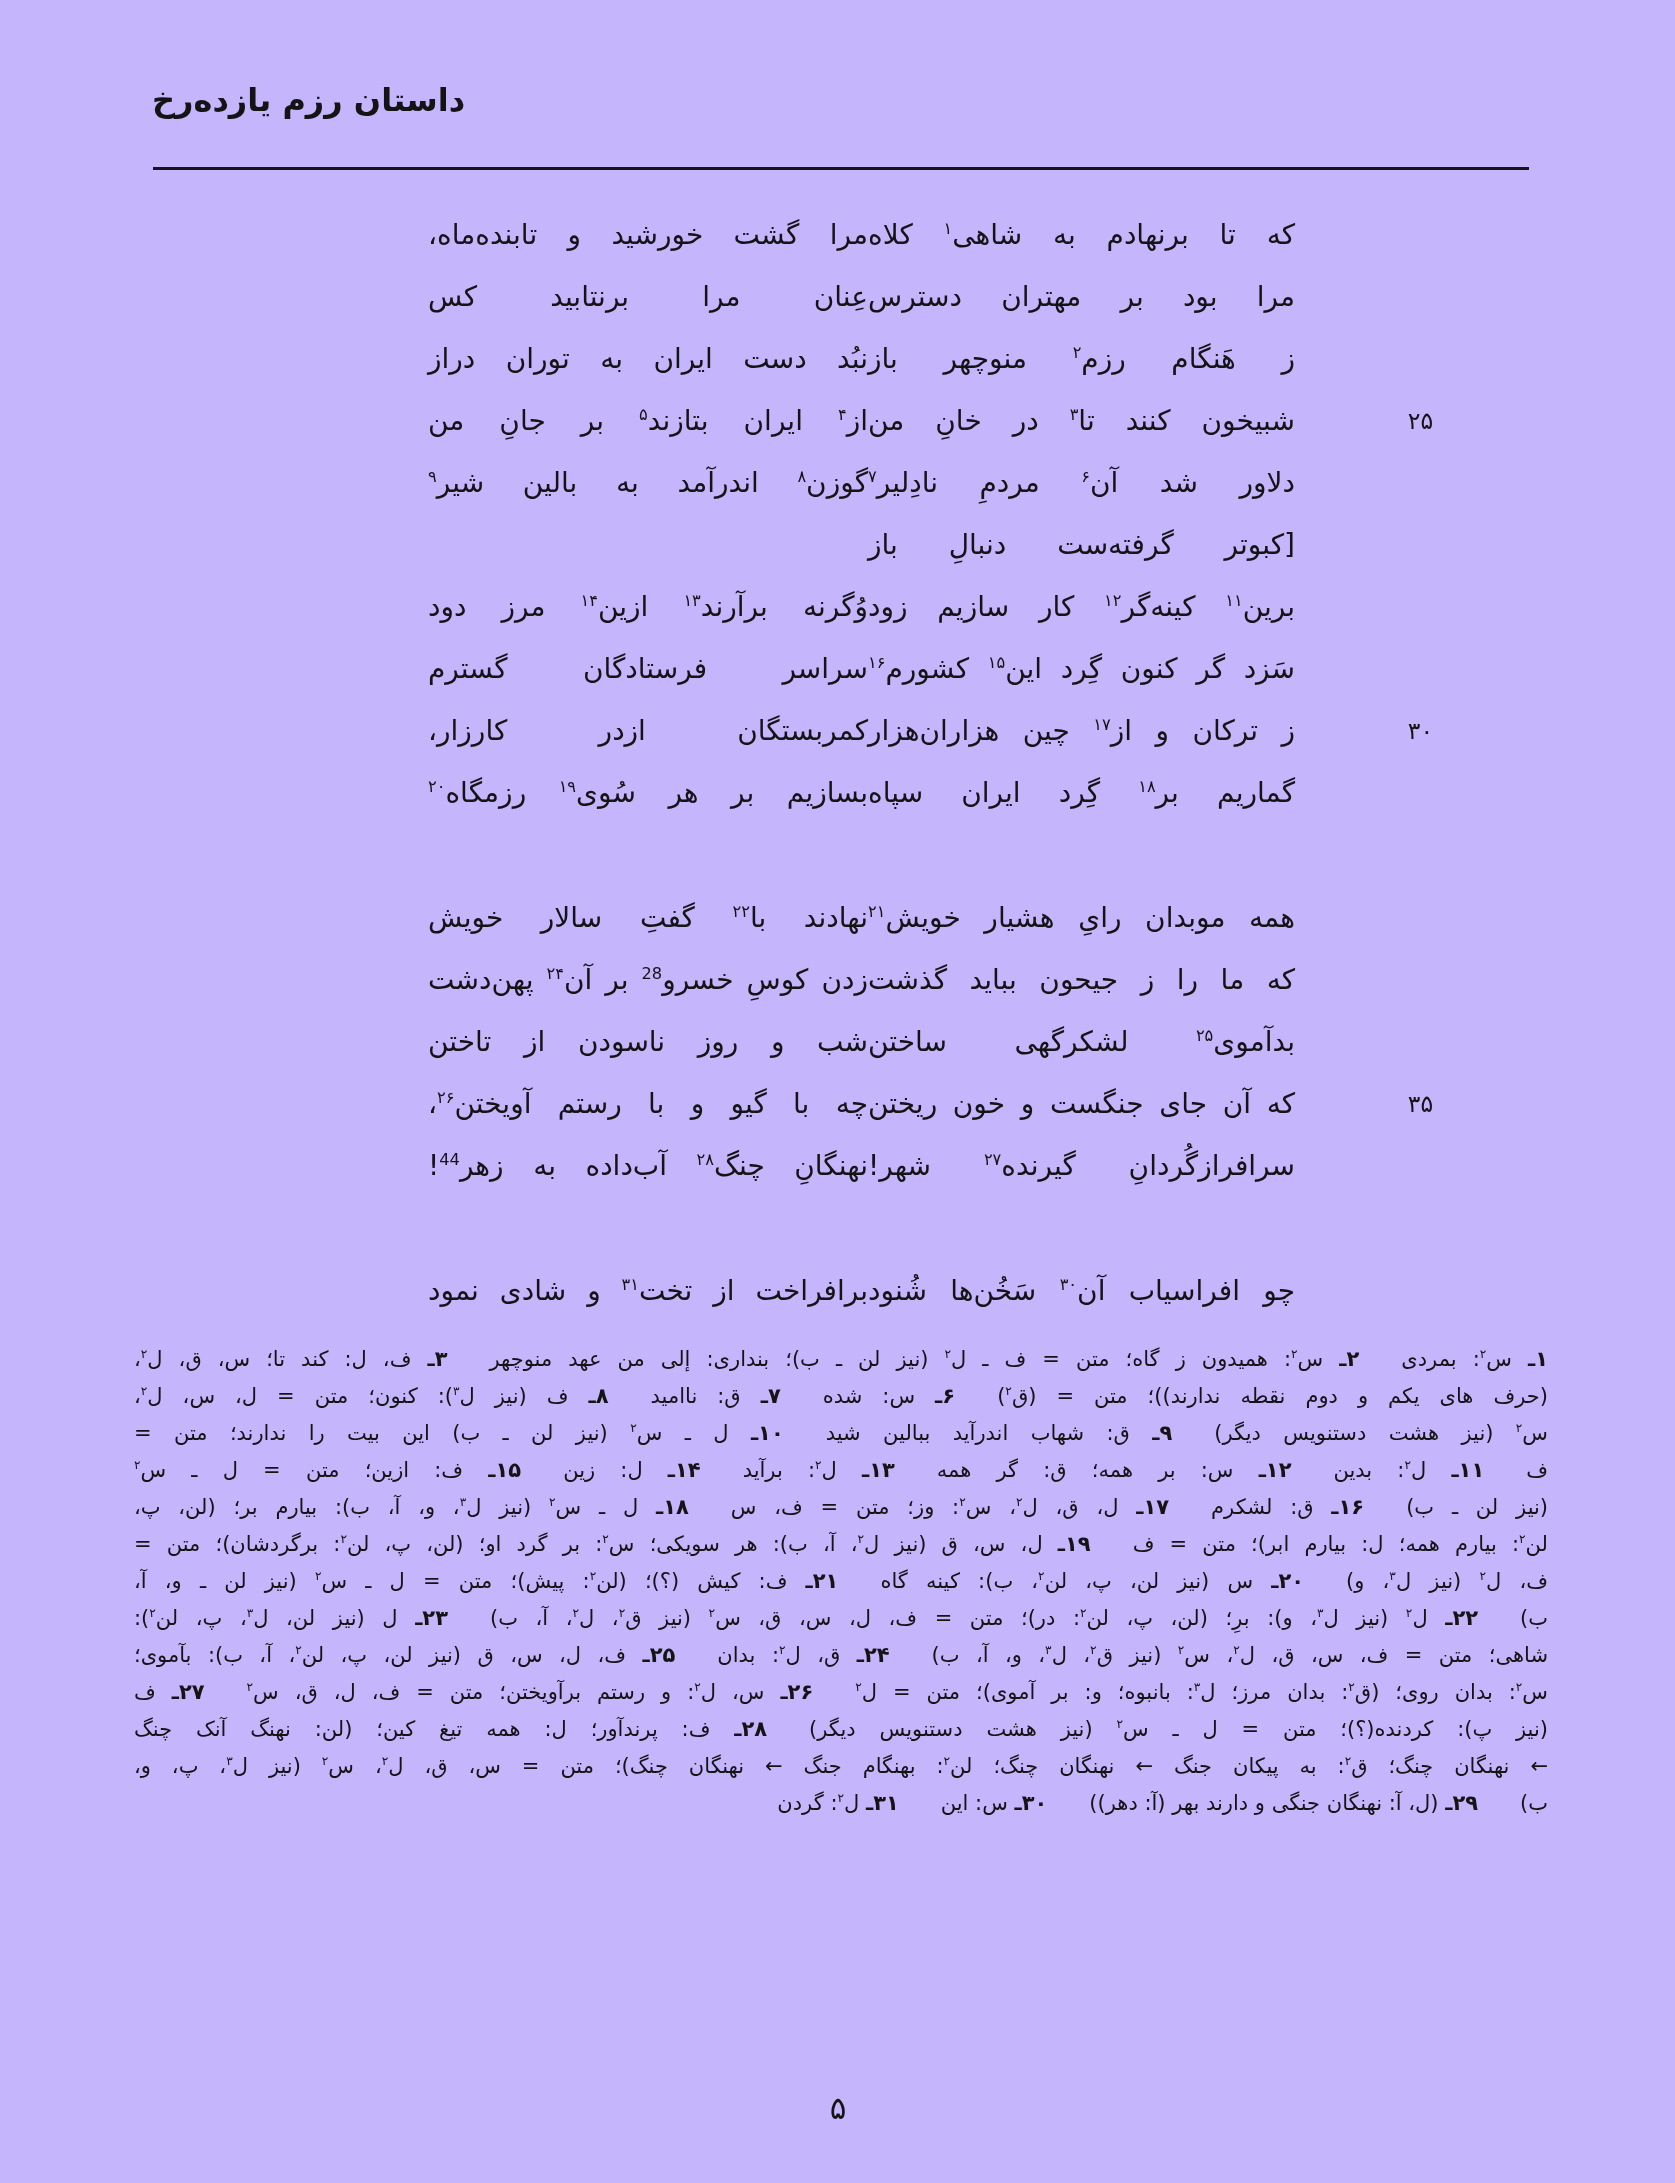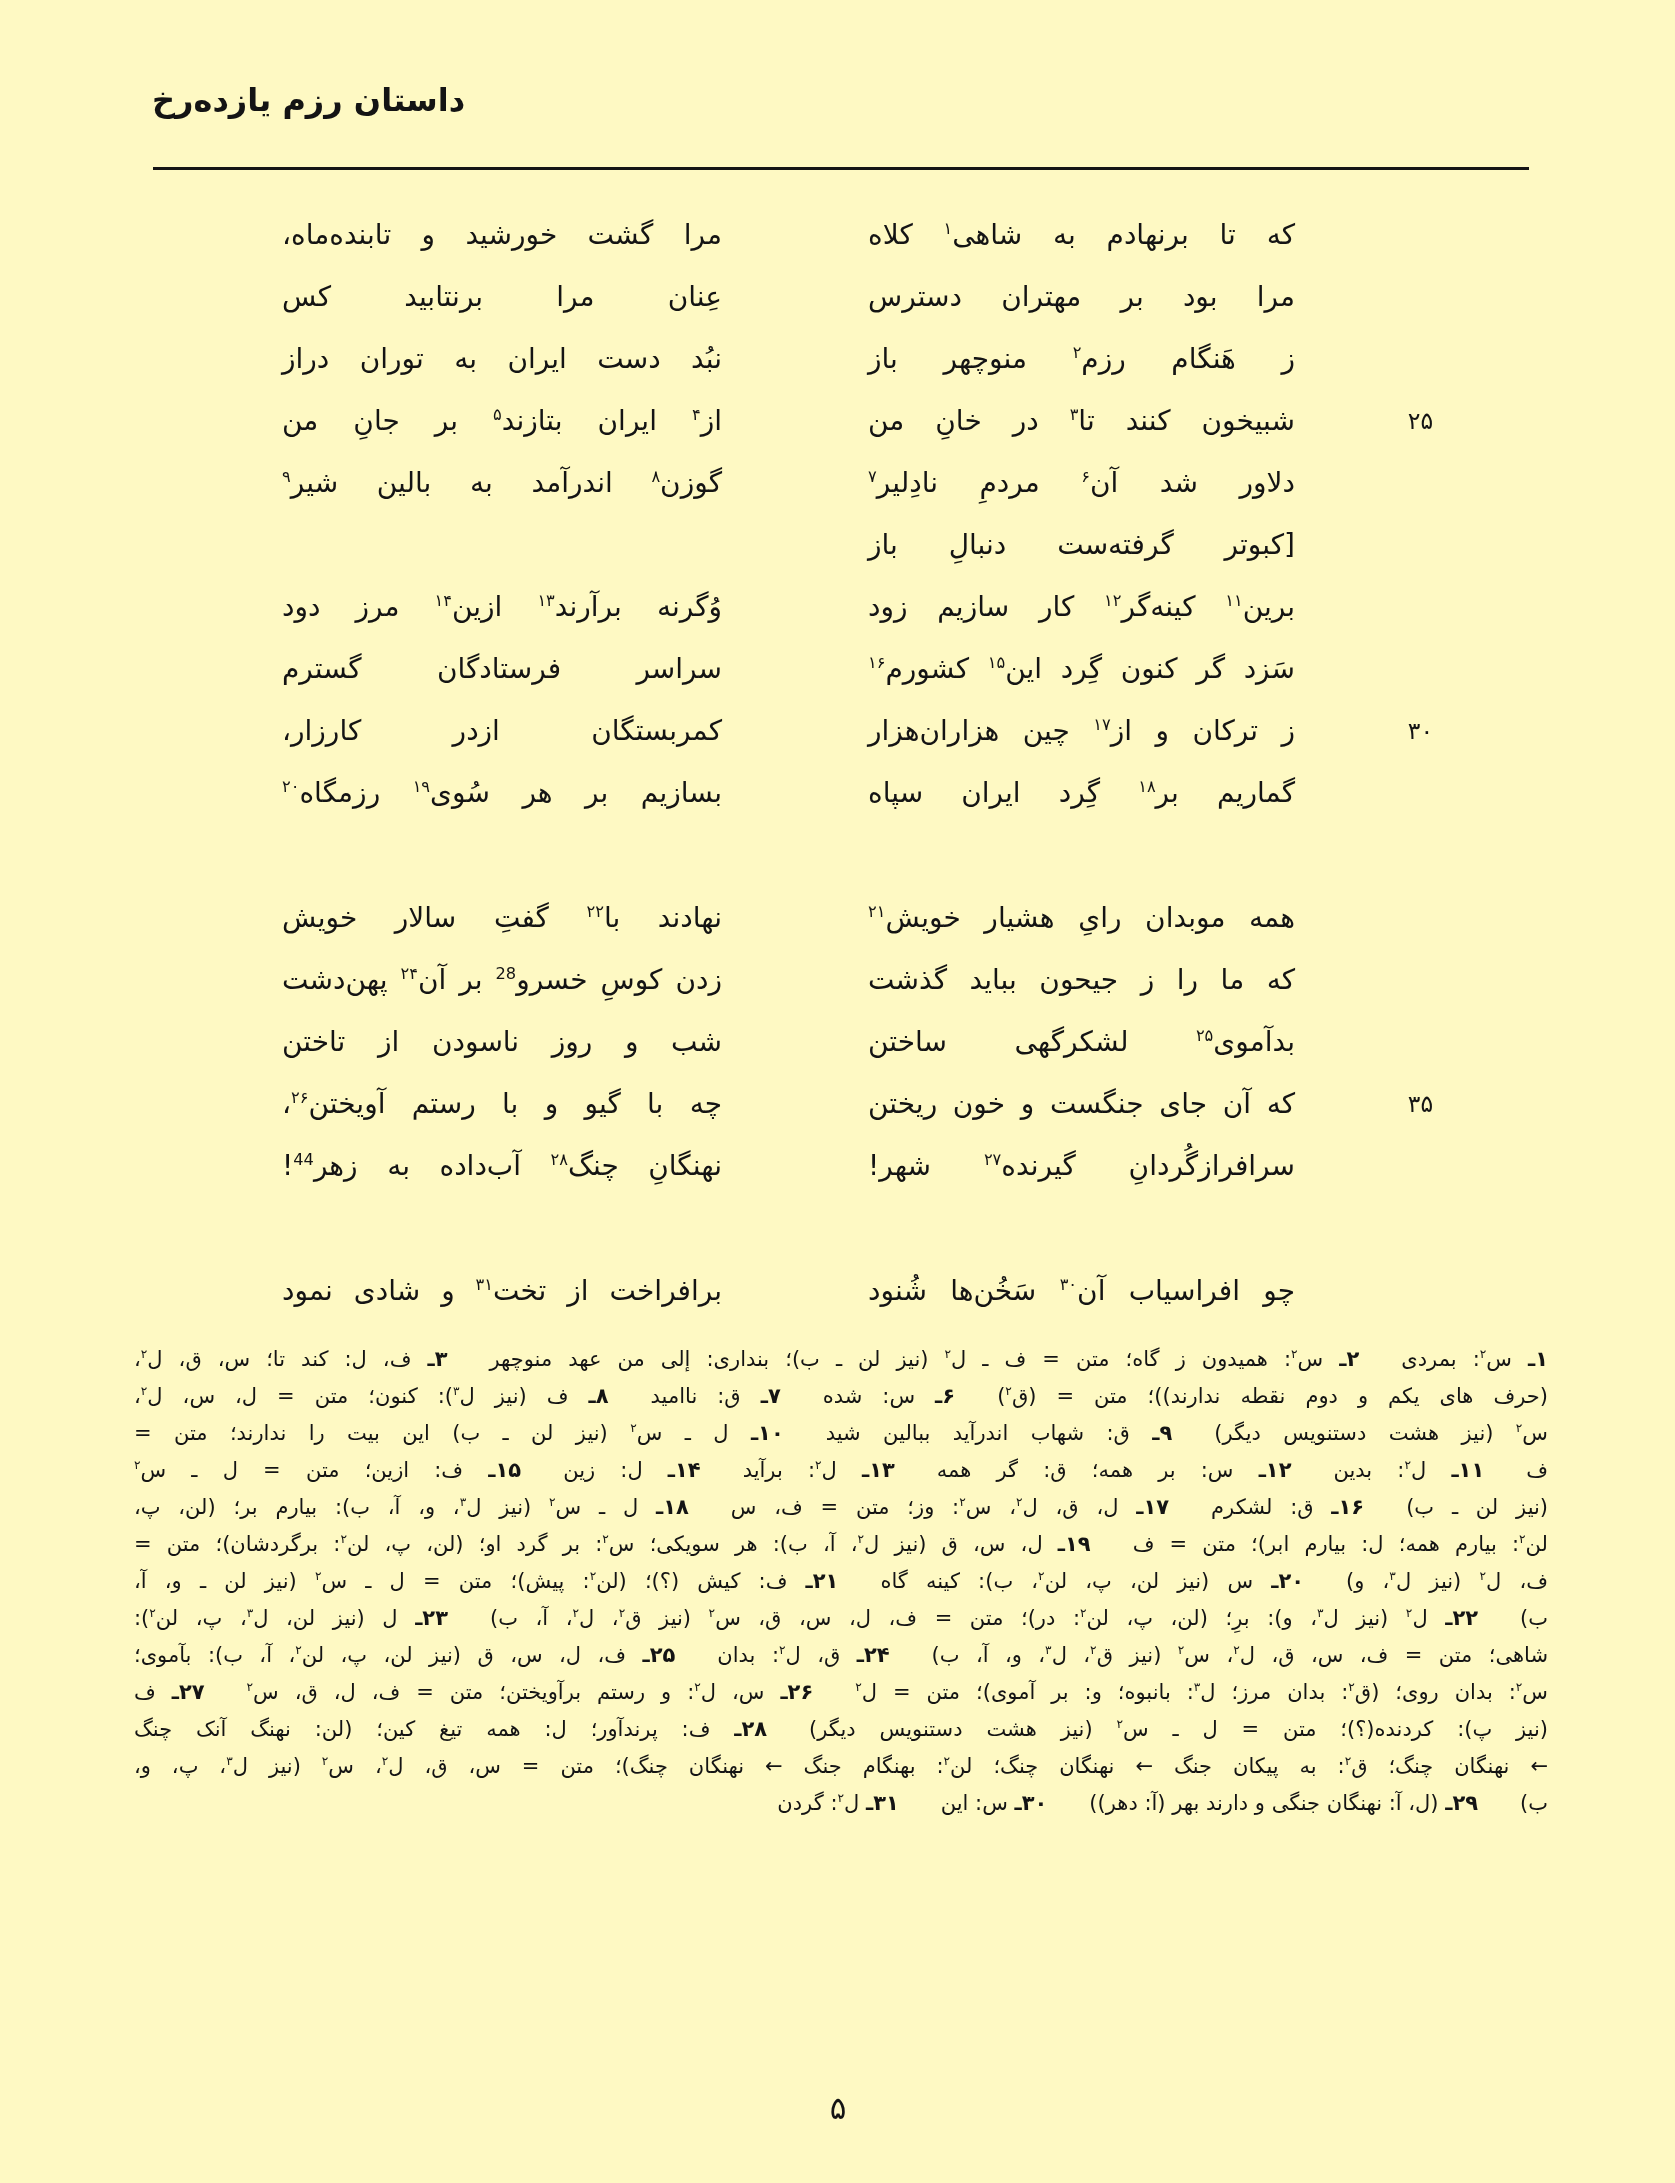--- a/index.html
+++ b/index.html
@@ -1,31 +1,31 @@
 <!DOCTYPE html>
 <html lang="fa" style="font-size:10.8px"><head>
 <meta charset="utf-8">
 <style>
   html,body{margin:0;padding:0;background:#d9d9d9;}
   .page{
-    position:relative;width:1676px;height:2183px;background:#fef9c3;
+    position:relative;width:1676px;height:2183px;background:#c4b5fd;
     font-family:"DejaVu Sans",sans-serif;color:#141414;direction:rtl;overflow:hidden;
   }
   
   .running-head{position:absolute;top:81px;left:152px;font-size:32px;font-weight:bold;direction:rtl;}
   .head-rule{position:absolute;top:167px;left:153px;width:1376px;height:3.4px;background:#151515;}
   
   .poem{position:absolute;top:204px;right:130px;width:1268px;direction:rtl;}
   .stanza{margin:0 0 63px 0;}
   .stanza:last-child{margin-bottom:0;}
   .verse-row{display:flex;direction:rtl;align-items:center;height:62px;}
   .vnum{width:251px;text-align:center;font-size:23.6px;letter-spacing:1.4px;}
   .hemi{font-size:28px;line-height:62px;white-space:nowrap;}
   .hemi-right{width:427px;text-align:justify;text-align-last:justify;white-space:normal;}
-  .hemi-left{width:440px;margin-right:146px;text-align:justify;text-align-last:justify;white-space:normal;}
+  .hemi-left{width:440px;text-align:justify;text-align-last:justify;white-space:normal;}
   .hemi sup,.app-line sup{font-size:58%;vertical-align:super;line-height:0;}
   
   .apparatus{position:absolute;top:1341px;right:128px;width:1414px;direction:rtl;}
   .app-line{
     font-size:21px;line-height:37px;height:37px;white-space:nowrap;
     text-align:justify;text-align-last:justify;white-space:normal;overflow:visible;
   }
   .app-line:last-child{text-align-last:right;}
   .app-line b{font-weight:bold;}
   

